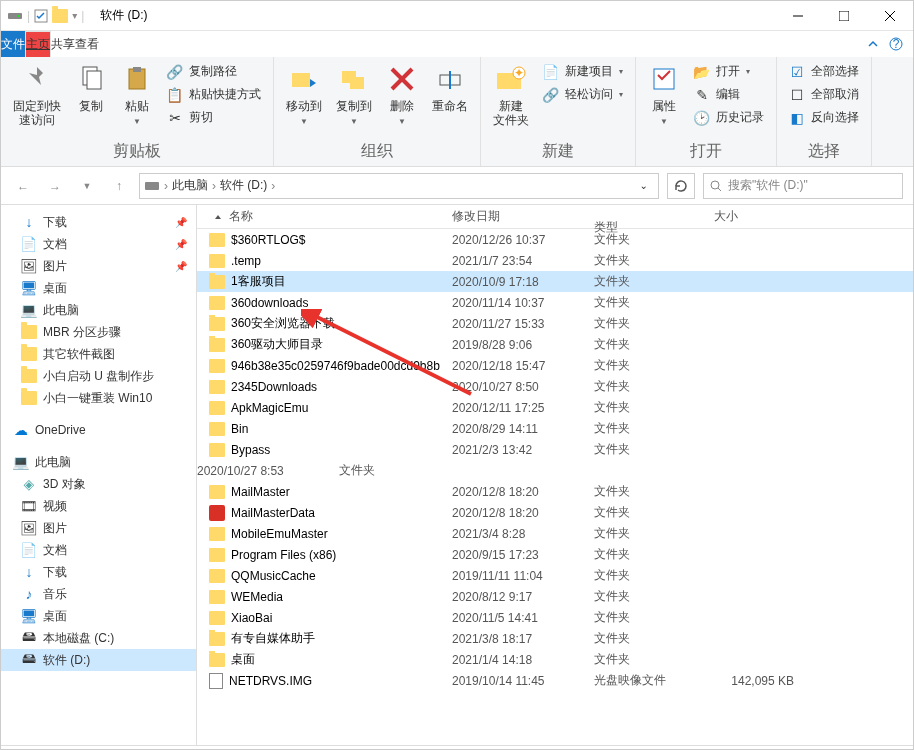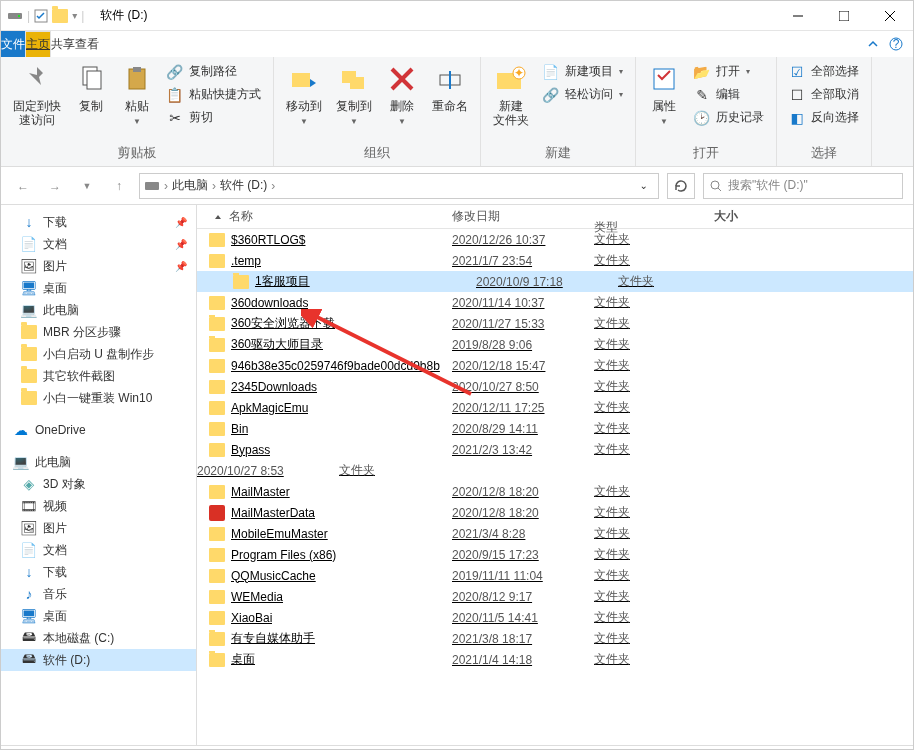--- a/index.html
+++ b/index.html
@@ -5,26 +5,26 @@
 * { margin: 0; padding: 0; box-sizing: border-box; font-family: "Microsoft YaHei", "Segoe UI", sans-serif; font-size: 12px; }
 body { background: #fff; width: 914px; height: 750px; overflow: hidden; border: 1px solid #ccc; position: relative; }
 .titlebar { height: 30px; display: flex; align-items: center; background: #fff; border-bottom: 1px solid #e5e5e5; }
 .titlebar-icons { display: flex; align-items: center; padding: 0 6px; gap: 4px; }
 .titlebar-title { padding-left: 10px; color: #000; }
 .titlebar-controls { margin-left: auto; display: flex; }
 .titlebar-controls div { width: 46px; height: 30px; display: flex; align-items: center; justify-content: center; }
 .tabbar { height: 26px; display: flex; align-items: stretch; background: #fff; }
 .tab { padding: 0 0; display: flex; align-items: center; color: #333; cursor: pointer; }
 .tab.file { background: #1979ca; color: #fff; }
-.tab.active { background: #eab308; border-top: 1px solid #e1e1e1; border-left: 1px solid #e1e1e1; border-right: 1px solid #e1e1e1; text-decoration: underline; }
+.tab.active { background: #ef4444; border-top: 1px solid #e1e1e1; border-left: 1px solid #e1e1e1; border-right: 1px solid #e1e1e1; text-decoration: underline; }
 .help-area { margin-left: auto; display: flex; align-items: center; padding-right: 10px; gap: 10px; color: #666; }
 .ribbon { background: #f5f6f7; border-bottom: 1px solid #ddd; height: 110px; display: flex; }
 .ribbon-group { border-right: 1px solid #e1e1e1; display: flex; flex-direction: column; padding: 4px 8px 2px; }
 .ribbon-group-body { flex: 1; display: flex; align-items: flex-start; gap: 6px; }
-.ribbon-group-label { text-align: center; color: #666; font-size: 13px; padding: 2px 0; }
+.ribbon-group-label { text-align: center; color: #666; font-size: 16px; padding: 2px 0; }
 .big-btn { display: flex; flex-direction: column; align-items: center; gap: 4px; padding: 2px 4px; min-width: 40px; cursor: pointer; }
 .big-btn .icon { width: 32px; height: 32px; display: flex; align-items: center; justify-content: center; }
 .big-btn .lbl { text-align: center; line-height: 1.2; color: #333; white-space: pre-line; }
 .small-btn-col { display: flex; flex-direction: column; gap: 2px; }
 .small-btn { display: flex; align-items: center; gap: 6px; padding: 2px 4px; cursor: pointer; color: #333; white-space: nowrap; }
 .small-btn .icon { width: 16px; height: 16px; display: flex; align-items: center; justify-content: center; font-size: 14px; }
 .addressbar { height: 38px; display: flex; align-items: center; padding: 4px 10px; gap: 8px; border-bottom: 1px solid #ddd; }
 .nav-btn { width: 24px; height: 24px; display: flex; align-items: center; justify-content: center; color: #888; cursor: pointer; }
 .breadcrumb { flex: 1; height: 26px; border: 1px solid #ccc; display: flex; align-items: center; padding: 0 4px; gap: 4px; }
 .breadcrumb span { color: #333; }
@@ -35,24 +35,24 @@
 .sidebar { width: 196px; border-right: 1px solid #ddd; overflow-y: auto; padding: 6px 0; }
 .tree-item { display: flex; align-items: center; height: 22px; padding-left: 20px; gap: 6px; cursor: pointer; color: #333; }
 .tree-item.selected { background: #cce8ff; }
 .tree-item .pin { margin-left: auto; margin-right: 8px; color: #888; font-size: 10px; }
 .tree-icon { width: 16px; height: 16px; display: flex; align-items: center; justify-content: center; font-size: 14px; }
 .filelist { flex: 1; display: flex; flex-direction: column; overflow: hidden; }
 .col-headers { display: flex; height: 24px; border-bottom: 1px solid #e5e5e5; align-items: center; color: #555; }
 .col-name { width: 255px; padding-left: 16px; }
 .col-date { width: 142px; }
 .col-type { width: 120px; margin-top: 22px; }
-.col-size { width: 100px; font-weight: bold; }
+.col-size { width: 100px; }
 .rows { flex: 1; overflow-y: auto; position: relative; }
-.row { display: flex; height: 21px; align-items: center; cursor: pointer; text-decoration: underline; }
-.row.selected { background: #cce8ff; padding-left: 24px; }
+.row { display: flex; height: 21px; align-items: center; cursor: pointer; }
+.row.selected { background: #cce8ff; }
 .row .cell-name { width: 255px; padding-left: 12px; display: flex; align-items: center; gap: 6px; overflow: hidden; white-space: nowrap; }
 .row .cell-name .fname { overflow: hidden; text-overflow: ellipsis; }
 .row .cell-date { width: 142px; color: #555; }
 .row .cell-type { width: 120px; color: #555; }
 .row .cell-size { width: 100px; color: #555; text-align: right; padding-right: 20px; }
 .folder-icon { width: 16px; height: 14px; background: #ffd96a; border-radius: 1px; position: relative; flex-shrink: 0; }
 .folder-icon::before { content: ""; position: absolute; top: -3px; left: 0; width: 6px; height: 3px; background: #ffd96a; border-radius: 1px 1px 0 0; }
 .file-icon-generic { width: 14px; height: 16px; background: #fff; border: 1px solid #888; flex-shrink: 0; }
 .file-icon-red { width: 16px; height: 16px; background: #d93025; border-radius: 2px; flex-shrink: 0; }
 .statusbar { height: 24px; border-top: 1px solid #ddd; display: flex; align-items: center; padding: 0 10px; gap: 20px; color: #333; background: #fff; }
@@ -361,25 +361,25 @@
     <div class="tree-item">
         <span class="tree-icon">💻</span>
         <span>此电脑</span>
       </div>
     <div class="tree-item">
         <span class="folder-icon"></span>
         <span>MBR 分区步骤</span>
       </div>
     <div class="tree-item">
         <span class="folder-icon"></span>
+        <span>其它软件截图</span>
+      </div>
+    <div class="tree-item">
+        <span class="folder-icon"></span>
         <span>小白启动 U 盘制作步</span>
-      </div>
-    <div class="tree-item">
-        <span class="folder-icon"></span>
-        <span>其它软件截图</span>
       </div>
     <div class="tree-item">
         <span class="folder-icon"></span>
         <span>小白一键重装 Win10</span>
       </div>
     <div style="height:10px"></div>
     <div class="tree-item" style="padding-left:12px">
         <span class="tree-icon" style="color:#0078d4">☁</span>
         <span>OneDrive</span>
       </div>
@@ -616,20 +616,29 @@
           <div class="cell-size"></div>
         </div>
         <div class="row">
           <div class="cell-name">
             <span class="folder-icon"></span>
             <span class="fname">桌面</span>
           </div>
           <div class="cell-date">2021/1/4 14:18</div>
           <div class="cell-type">文件夹</div>
           <div class="cell-size"></div>
+        </div>
+        <div class="row">
+          <div class="cell-name">
+            <span class="file-icon-generic"></span>
+            <span class="fname">NETDRVS.IMG</span>
+          </div>
+          <div class="cell-date">2019/10/14 11:45</div>
+          <div class="cell-type">光盘映像文件</div>
+          <div class="cell-size">142,095 KB</div>
         </div>
       </div>
   </div>
 </div>
 
 <div class="statusbar">
   <span>24 个项目</span>
   <span>选中 1 个项目</span>
   <div class="spacer"></div>
   <div class="view-toggle">

